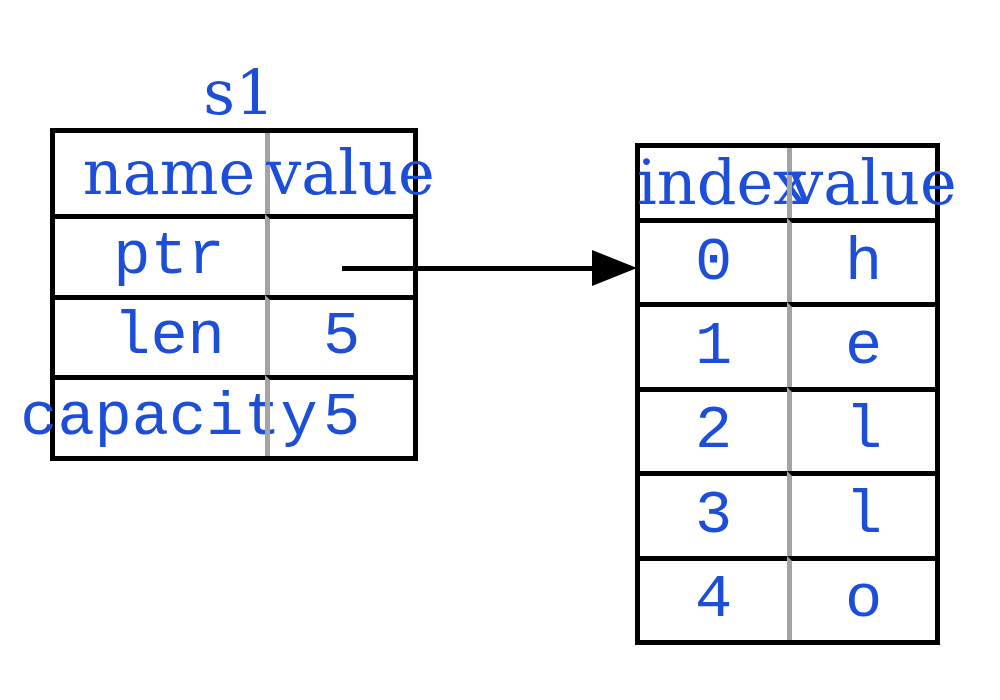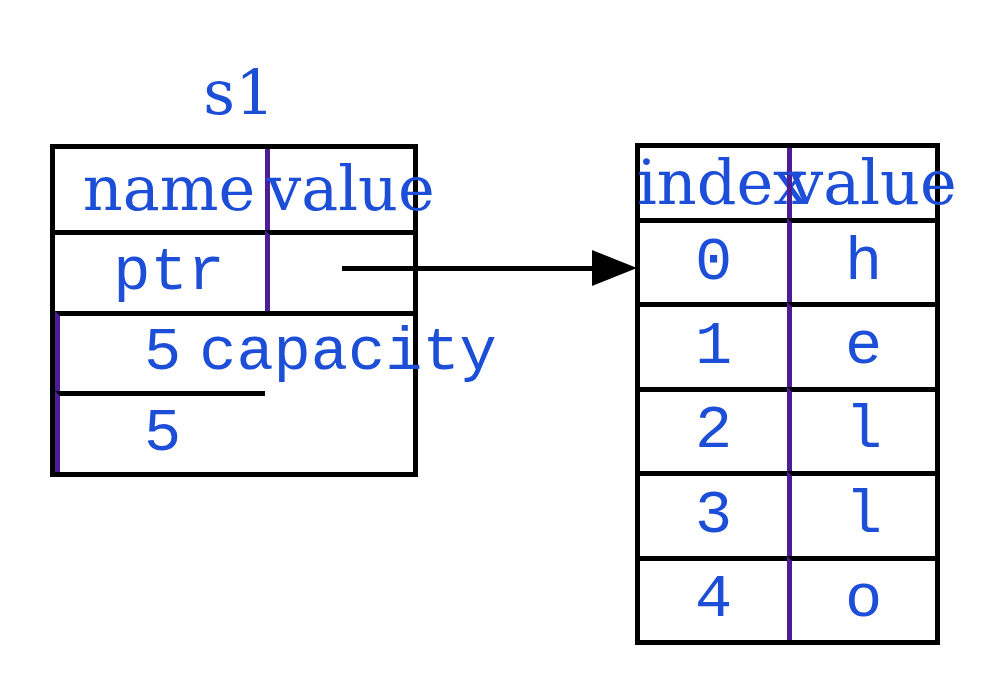--- a/index.html
+++ b/index.html
@@ -31,21 +31,21 @@
   }
   .tbl {
     position: absolute;
     display: grid;
     box-sizing: border-box;
     border: 5px solid #000000;
     background: #ffffff;
   }
   .tbl-stack {
     left: 50px;
-    top: 116px;
+    top: 100px;
     width: 368px;
     height: 333px;
     grid-template-columns: 210px 1fr;
     grid-template-rows: repeat(4, 1fr);
   }
   .tbl-heap {
     left: 635px;
     top: 115px;
     width: 305px;
     height: 502px;
@@ -55,21 +55,21 @@
   .cell {
     display: flex;
     align-items: center;
     justify-content: center;
     font-size: 62px;
     line-height: 1;
     white-space: nowrap;
     overflow: visible;
     min-width: 0;
   }
-  .bl { border-left: 5px solid #4c1d95; }
+  .bl { border-left: 5px solid #a3a3a3; }
   .bt { border-top: 5px solid #000000; font-family: Liberation Mono, monospace; }
   .shift { padding-left: 18px; }
   .arrow-line {
     position: absolute;
     left: 342px;
     top: 238px;
     width: 252px;
     height: 5px;
     background: #000000;
   }
@@ -91,20 +91,21 @@
 
   <div class="table-title">s1</div>
 
   <div class="tbl tbl-stack">
     <div class="cell shift">name</div>
     <div class="cell bl shift">value</div>
 
     <div class="cell bt shift">ptr</div>
     <div class="cell bl bt"></div>
 
+    <div class="cell bt shift">len</div>
     <div class="cell bl bt">5</div>
 
     <div class="cell bt shift">capacity</div>
     <div class="cell bl bt">5</div>
   </div>
 
   <div class="tbl tbl-heap">
     <div class="cell shift">index</div>
     <div class="cell bl shift">value</div>
 

